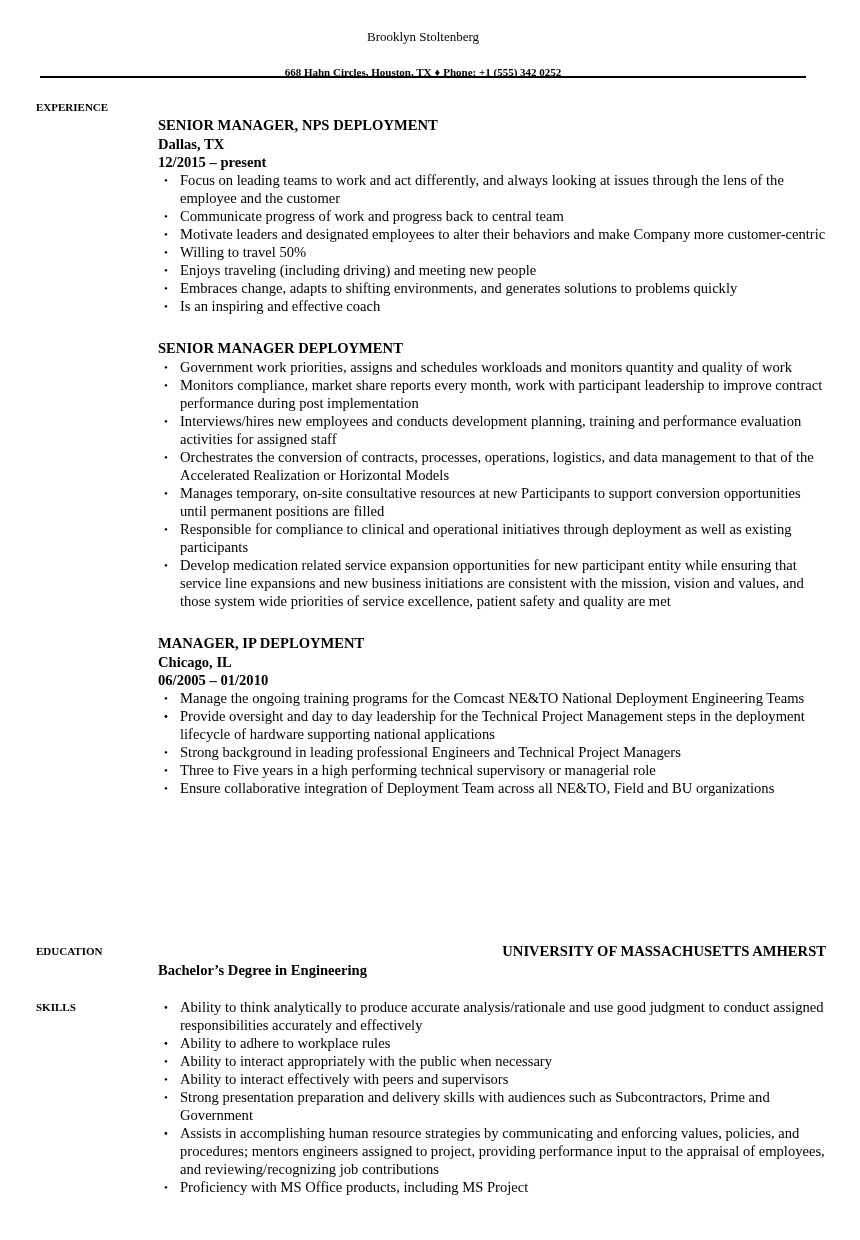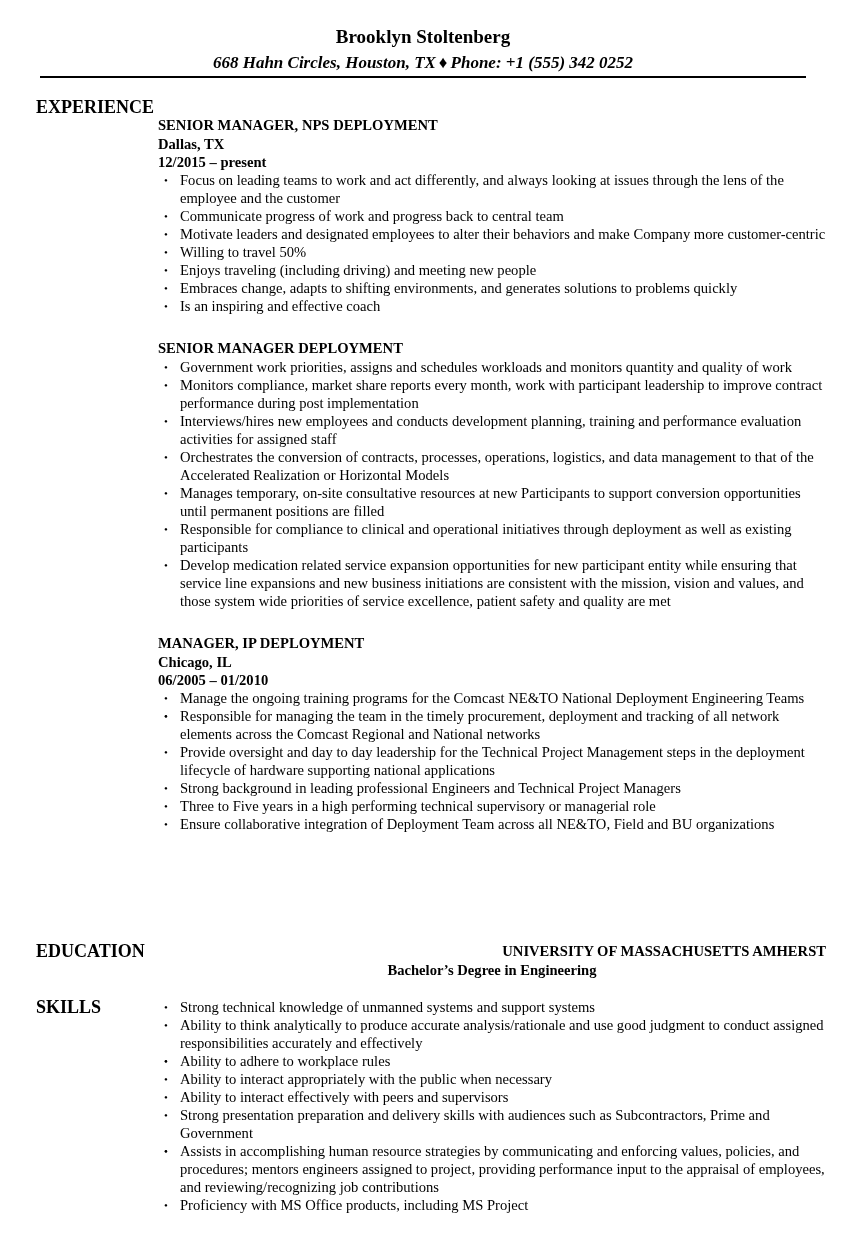--- a/index.html
+++ b/index.html
@@ -2,36 +2,36 @@
 <html><head>
 <meta charset="utf-8">
 <style>
   html, body { margin: 0; padding: 0; background: #ffffff; }
   body {
     width: 860px; height: 1240px; overflow: hidden; position: relative;
     font-family: "Liberation Serif", serif; color: #000000;
     font-size: 14.6px; line-height: 18px;
   }
   .header { position: absolute; top: 26px; left: 40px; width: 766px; text-align: center; }
-  .name { font-weight: bold; font-size: 19px; line-height: 22px; }
-  .contact { font-weight: bold; font-size: 17px; margin-top: 6px; line-height: 18px; font-style: italic; }
+  .name { font-weight: normal; font-size: 13px; line-height: 22px; }
+  .contact { font-weight: bold; font-size: 11px; margin-top: 15px; line-height: 18px; }
   .contact .sep { margin: 0 3px; }
   .rule { position: absolute; top: 76px; left: 40px; width: 766px; height: 2px; background: #000; }
   .section { position: absolute; left: 36px; width: 790px; }
-  .section-label { position: absolute; left: 0; top: 0; font-weight: bold; font-size: 18px; }
+  .section-label { position: absolute; left: 0; top: 0; font-weight: bold; font-size: 11px; }
   .section-body { margin-left: 122px; }
   .job { margin-bottom: 24px; }
   .job-title { font-weight: bold; font-size: 14.6px; line-height: 19px; margin-top: 18px; }
   .job-loc { font-weight: bold; font-size: 14.6px; line-height: 18px; }
   .job-dates { line-height: 18px; font-weight: bold; }
   ul { margin: 0; padding: 0; list-style: none; }
   li { position: relative; padding-left: 22px; line-height: 18px; }
   li .bullet { position: absolute; left: 6px; top: 0; font-size: 11px; }
   .edu-school { font-weight: bold; line-height: 19px; text-align: right; }
-  .edu-degree { font-weight: bold; line-height: 19px; text-align: center; }
+  .edu-degree { font-weight: bold; line-height: 19px; }
 </style>
 </head>
 <body>
 
 <div class="header">
   <div class="name">Brooklyn Stoltenberg</div>
   <div class="contact">
     <span>668 Hahn Circles, Houston, TX</span><span class="sep">♦</span><span>Phone: +1 (555) 342 0252</span>
   </div>
 </div>
@@ -66,21 +66,21 @@
           <li><span class="bullet">•</span><span>Develop medication related service expansion opportunities for new participant entity while ensuring that service line expansions and new business initiations are consistent with the mission, vision and values, and those system wide priorities of service excellence, patient safety and quality are met</span></li>
         </ul>
       </div>
       <div class="job">
         <div class="job-title">MANAGER, IP DEPLOYMENT</div>
         <div class="job-loc">Chicago, IL</div>
         <div class="job-dates">06/2005 – 01/2010</div>
         <ul>
           <li><span class="bullet">•</span><span>Manage the ongoing training programs for the Comcast NE&amp;TO National Deployment Engineering Teams</span></li>
           <li><span class="bullet">•</span></li>
-          <li><span class="bullet">•</span><span>Responsible for managing the team in the timely procurement, deployment and tracking of all network elements across the Comcast Regional and National networks</span></li>
+          <li><span class="bullet">•</span></li>
           <li><span class="bullet">•</span><span>Provide oversight and day to day leadership for the Technical Project Management steps in the deployment lifecycle of hardware supporting national applications</span></li>
           <li><span class="bullet">•</span><span>Strong background in leading professional Engineers and Technical Project Managers</span></li>
           <li><span class="bullet">•</span><span>Three to Five years in a high performing technical supervisory or managerial role</span></li>
           <li><span class="bullet">•</span><span>Ensure collaborative integration of Deployment Team across all NE&amp;TO, Field and BU organizations</span></li>
         </ul>
       </div>
     </div>
 </div>
 
 <div class="section" style="top:942px;">
@@ -88,21 +88,21 @@
   <div class="section-body">
     <div class="edu-school">UNIVERSITY OF MASSACHUSETTS AMHERST</div>
     <div class="edu-degree">Bachelor’s Degree in Engineering</div>
   </div>
 </div>
 
 <div class="section" style="top:998px;">
   <div class="section-label">SKILLS</div>
   <div class="section-body">
     <ul id="skills-list">
-        <li><span class="bullet">•</span><span>Strong technical knowledge of unmanned systems and support systems</span></li>
+        <li><span class="bullet">•</span></li>
         <li><span class="bullet">•</span><span>Ability to think analytically to produce accurate analysis/rationale and use good judgment to conduct assigned responsibilities accurately and effectively</span></li>
         <li><span class="bullet">•</span></li>
         <li><span class="bullet">•</span><span>Ability to adhere to workplace rules</span></li>
         <li><span class="bullet">•</span><span>Ability to interact appropriately with the public when necessary</span></li>
         <li><span class="bullet">•</span><span>Ability to interact effectively with peers and supervisors</span></li>
         <li><span class="bullet">•</span><span>Strong presentation preparation and delivery skills with audiences such as Subcontractors, Prime and Government</span></li>
         <li><span class="bullet">•</span></li>
         <li><span class="bullet">•</span><span>Assists in accomplishing human resource strategies by communicating and enforcing values, policies, and procedures; mentors engineers assigned to project, providing performance input to the appraisal of employees, and reviewing/recognizing job contributions</span></li>
         <li><span class="bullet">•</span><span>Proficiency with MS Office products, including MS Project</span></li>
       </ul>

